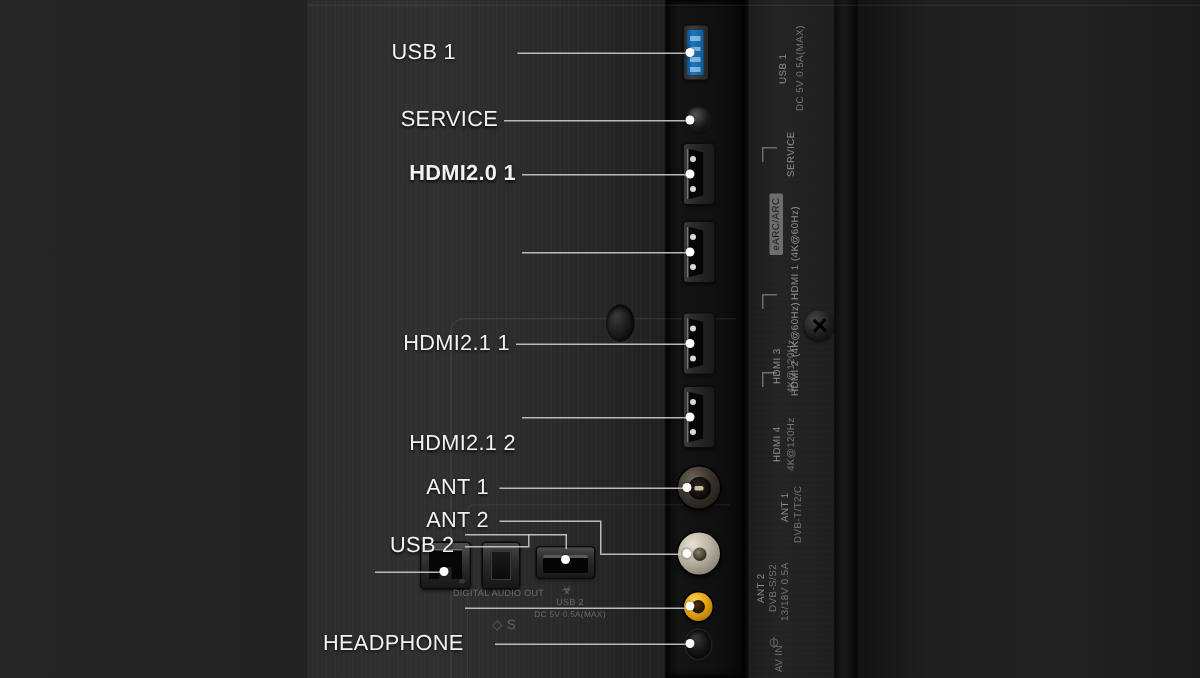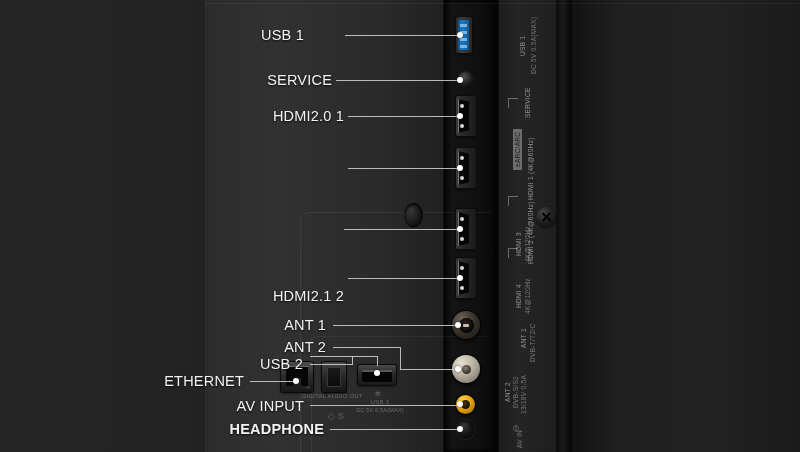--- a/index.html
+++ b/index.html
@@ -446,27 +446,28 @@
   <div class="leader" style="left:345px; top:35px; width:115px;"></div>
   <div class="dot" style="left:460px; top:35px;"></div>
   <div class="callout-label" style="left:204px; top:35px; width:100px;">USB 1</div>
 
   <div class="leader" style="left:336px; top:80px; width:124px;"></div>
   <div class="dot" style="left:460px; top:80px;"></div>
   <div class="callout-label" style="left:184px; top:80px; width:148px;">SERVICE</div>
 
   <div class="leader" style="left:348px; top:116px; width:112px;"></div>
   <div class="dot" style="left:460px; top:116px;"></div>
-  <div class="callout-label" style="left:184px; top:116px; width:160px;">HDMI2.0 1</div>
+  <div class="callout-label" style="left:184px; top:116px; width:160px;font-weight:bold;">HDMI2.0 1</div>
 
   <div class="leader" style="left:348px; top:168px; width:112px;"></div>
   <div class="dot" style="left:460px; top:168px;"></div>
 
   <div class="leader" style="left:344px; top:229px; width:116px;"></div>
   <div class="dot" style="left:460px; top:229px;"></div>
+  <div class="callout-label" style="left:184px; top:229px; width:156px;">HDMI2.1 1</div>
 
   <div class="leader" style="left:348px; top:278px; width:112px;"></div>
   <div class="dot" style="left:460px; top:278px;"></div>
   <div class="callout-label" style="left:184px; top:296px; width:160px;">HDMI2.1 2</div>
 
   <div class="leader" style="left:333px; top:325px; width:125px;"></div>
   <div class="dot" style="left:458px; top:325px;"></div>
   <div class="callout-label" style="left:204px; top:325px; width:122px;">ANT 1</div>
 
   <div class="leader" style="left:333px; top:347px; width:67px;"></div>
@@ -477,23 +478,21 @@
 
   <div class="leader" style="left:310px; top:364px; width:42px;"></div>
   <div class="leader-v" style="left:352px; top:356px; height:9px;"></div>
   <div class="dot" style="left:377px; top:373px;"></div>
   <div class="leader-v" style="left:377px; top:356px; height:10px;"></div>
   <div class="leader" style="left:310px; top:356px; width:68px;"></div>
   <div class="callout-label" style="left:175px; top:364px; width:128px;">USB 2</div>
 
   <div class="leader" style="left:250px; top:381px; width:46px;"></div>
   <div class="dot" style="left:296px; top:381px;"></div>
-  <div class="callout-label" style="left:120px; top:381px; width:124px;">ETHERNET</div>
 
   <div class="leader" style="left:310px; top:405px; width:150px;"></div>
   <div class="dot" style="left:460px; top:404px;"></div>
-  <div class="callout-label" style="left:168px; top:406px; width:136px;">AV INPUT</div>
 
   <div class="leader" style="left:330px; top:429px; width:130px;"></div>
   <div class="dot" style="left:460px; top:429px;"></div>
-  <div class="callout-label" style="left:150px; top:429px; width:174px;font-weight:bold;">HEADPHONE</div>
+  <div class="callout-label" style="left:135px; top:429px; width:174px;">HEADPHONE</div>
 
 </div>
 
 </body></html>

